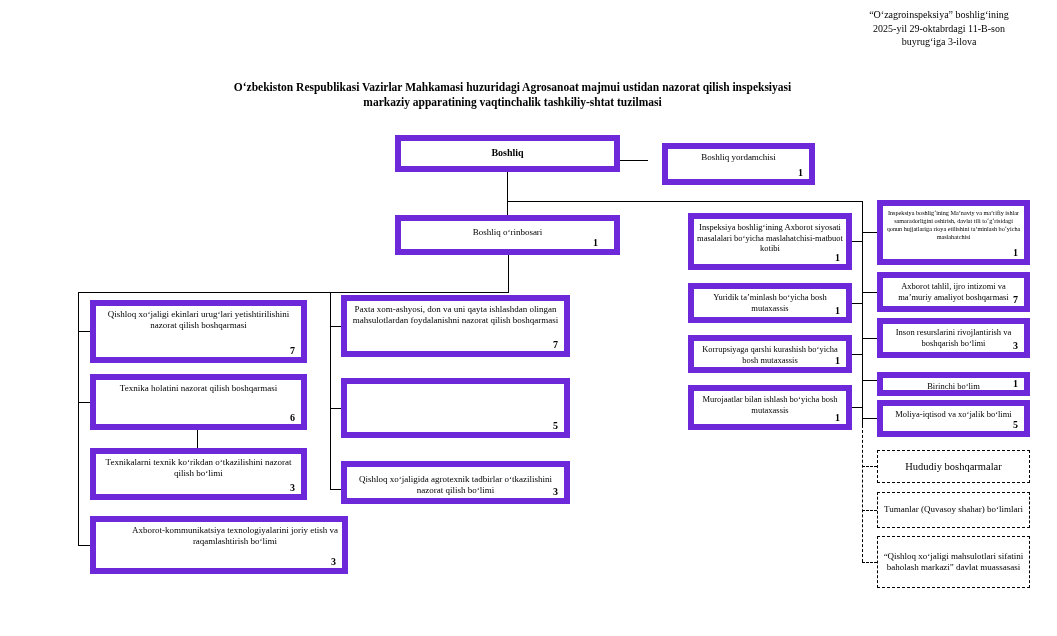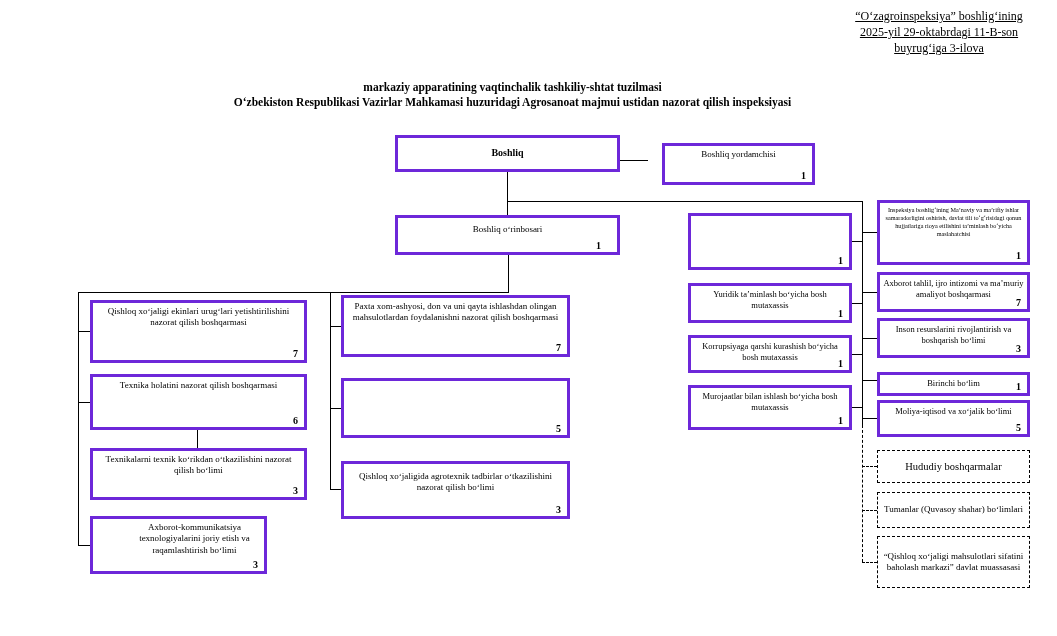--- a/index.html
+++ b/index.html
@@ -2,28 +2,28 @@
 <html><head>
 <meta charset="utf-8">
 <style>
   html,body{margin:0;padding:0;}
   body{
     width:1057px;height:636px;position:relative;background:#fff;
     font-family:"Liberation Serif", serif;color:#000;overflow:hidden;
   }
   .note{
     position:absolute;left:824px;top:8px;width:230px;
-    text-align:center;font-size:12px;line-height:1.35;text-decoration:underline;
+    text-align:center;font-size:10px;line-height:1.35;
   }
   .title{
     position:absolute;left:60px;top:80px;width:905px;
     text-align:center;font-weight:bold;font-size:11.5px;line-height:1.3;
   }
   .box{
-    position:absolute;border:3px solid #6d28d9;background:#fff;box-sizing:border-box;
+    position:absolute;border:6px solid #6d28d9;background:#fff;box-sizing:border-box;
   }
   .box.dashed{border:1px dashed #000;}
   .label{
     display:block;text-align:center;padding:3px 3px 0 3px;
     font-size:9px;line-height:1.25;
   }
   .vcenter{display:flex;align-items:center;justify-content:center;}
   .vcenter .label{padding:0 3px;}
   .bold .label{font-weight:bold;font-size:10px;}
   .fs85 .label{font-size:8.5px;}
@@ -39,22 +39,22 @@
 </head>
 <body>
 
 <div class="note">
   <div>“O‘zagroinspeksiya” boshlig‘ining</div>
   <div>2025-yil 29-oktabrdagi 11-B-son</div>
   <div>buyrug‘iga 3-ilova</div>
 </div>
 
 <div class="title">
+  <div>O‘zbekiston Respublikasi Vazirlar Mahkamasi huzuridagi Agrosanoat majmui ustidan nazorat qilish inspeksiyasi</div>
   <div>markaziy apparatining vaqtinchalik tashkiliy-shtat tuzilmasi</div>
-  <div>O‘zbekiston Respublikasi Vazirlar Mahkamasi huzuridagi Agrosanoat majmui ustidan nazorat qilish inspeksiyasi</div>
 </div>
 
 <div class="line" style="left:620px;top:160px;width:28px;height:1px;"></div>
 
 <div class="line" style="left:507px;top:171px;width:1px;height:44px;"></div>
 
 <div class="line" style="left:507px;top:201px;width:356px;height:1px;"></div>
 
 <div class="line" style="left:508px;top:255px;width:1px;height:37px;"></div>
 
@@ -112,38 +112,39 @@
   <span class="count">7</span>
 </div>
 <div class="box" style="left:90px;top:374px;width:217px;height:56px;">
   <span class="label">Texnika holatini nazorat qilish boshqarmasi</span>
   <span class="count">6</span>
 </div>
 <div class="box" style="left:90px;top:448px;width:217px;height:52px;">
   <span class="label">Texnikalarni texnik ko‘rikdan o‘tkazilishini nazorat qilish bo‘limi</span>
   <span class="count">3</span>
 </div>
-<div class="box" style="left:90px;top:516px;width:177px;height:58px;padding-left:32px;">
+<div class="box" style="left:90px;top:516px;width:258px;height:58px;padding-left:32px;">
   <span class="label">Axborot-kommunikatsiya texnologiyalarini joriy etish va raqamlashtirish bo‘limi</span>
   <span class="count">3</span>
 </div>
 
 <div class="box" style="left:341px;top:295px;width:229px;height:62px;">
   <span class="label">Paxta xom-ashyosi, don va uni qayta ishlashdan olingan mahsulotlardan foydalanishni nazorat qilish boshqarmasi</span>
   <span class="count">7</span>
 </div>
 <div class="box" style="left:341px;top:378px;width:229px;height:60px;">
   <span class="count">5</span>
 </div>
-<div class="box" style="left:341px;top:461px;width:229px;height:58px;">
+<div class="box" style="left:341px;top:461px;width:229px;height:43px;">
   <span class="label" style="padding-top:7px;">Qishloq xo‘jaligida agrotexnik tadbirlar o‘tkazilishini nazorat qilish bo‘limi</span>
   <span class="count">3</span>
 </div>
 
 <div class="box fs85" style="left:688px;top:213px;width:164px;height:57px;">
+  <span class="label">Inspeksiya boshlig‘ining Axborot siyosati masalalari bo‘yicha maslahatchisi-matbuot kotibi</span>
   <span class="count">1</span>
 </div>
 <div class="box fs85" style="left:688px;top:283px;width:164px;height:40px;">
   <span class="label">Yuridik ta’minlash bo‘yicha bosh mutaxassis</span>
   <span class="count">1</span>
 </div>
 <div class="box fs85" style="left:688px;top:335px;width:164px;height:38px;">
   <span class="label">Korrupsiyaga qarshi kurashish bo‘yicha bosh mutaxassis</span>
   <span class="count">1</span>
 </div>

